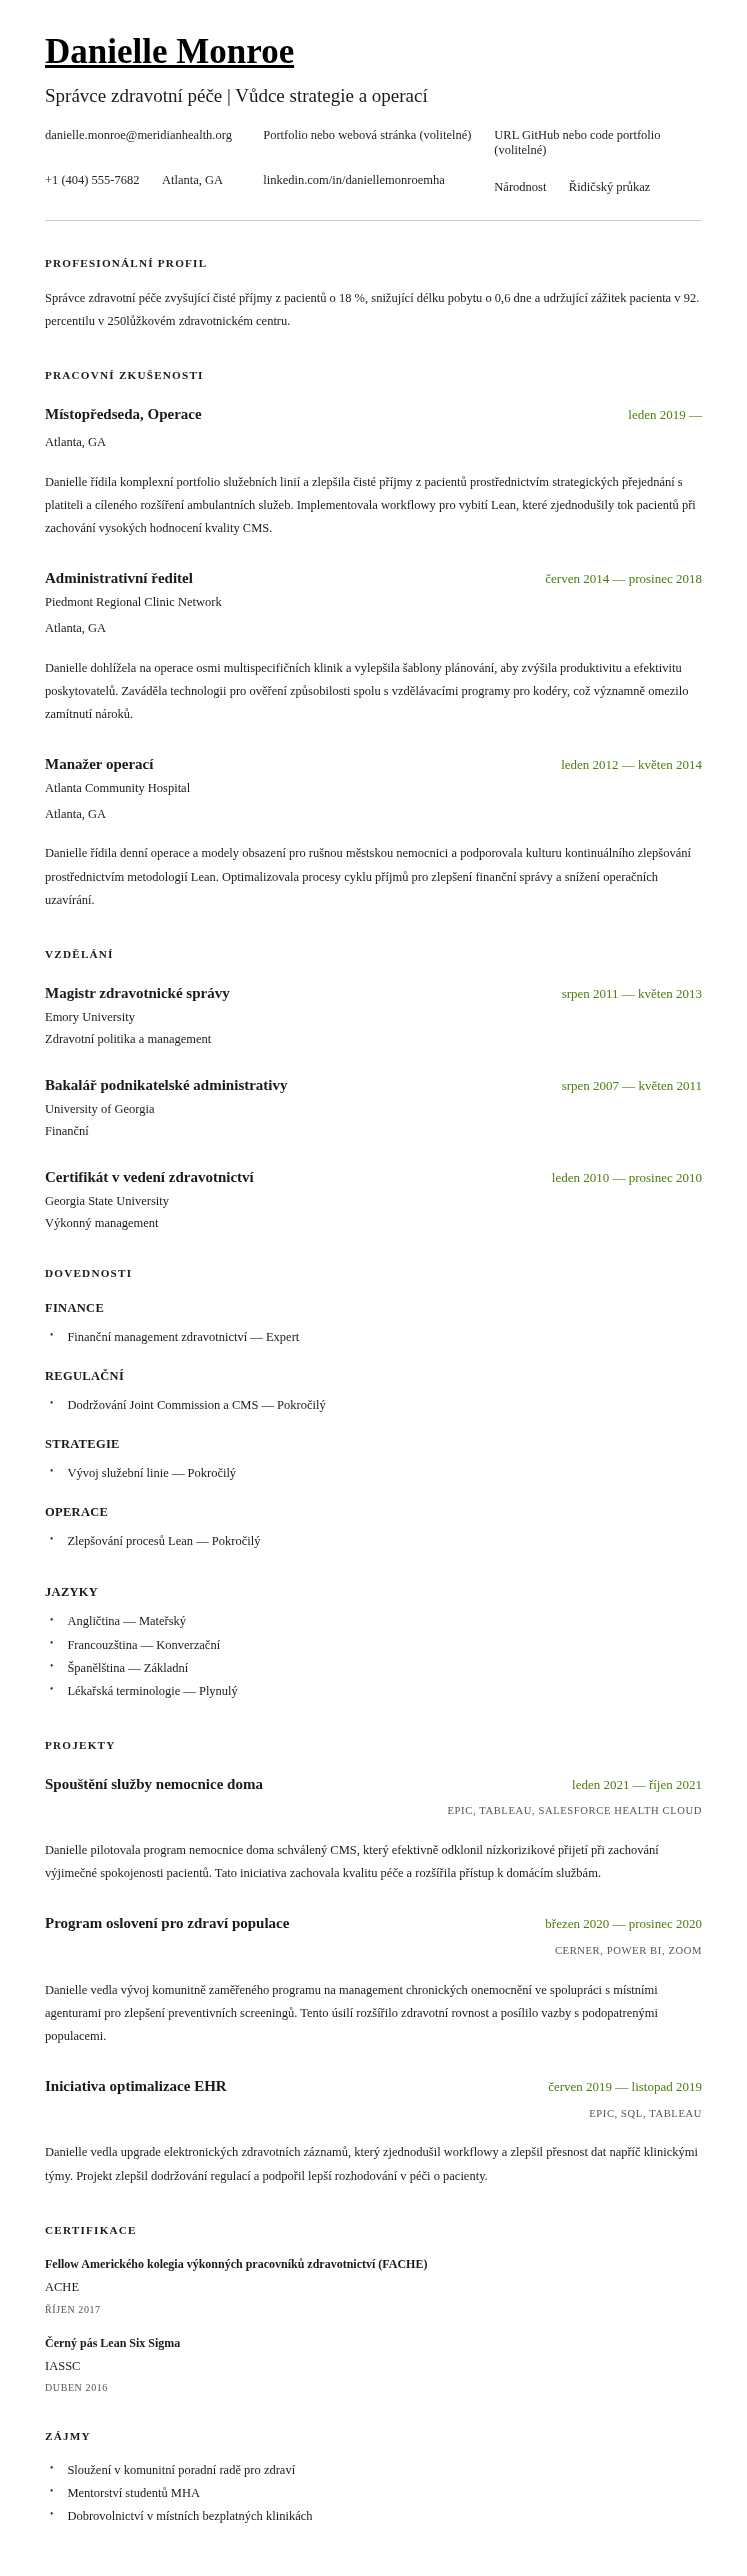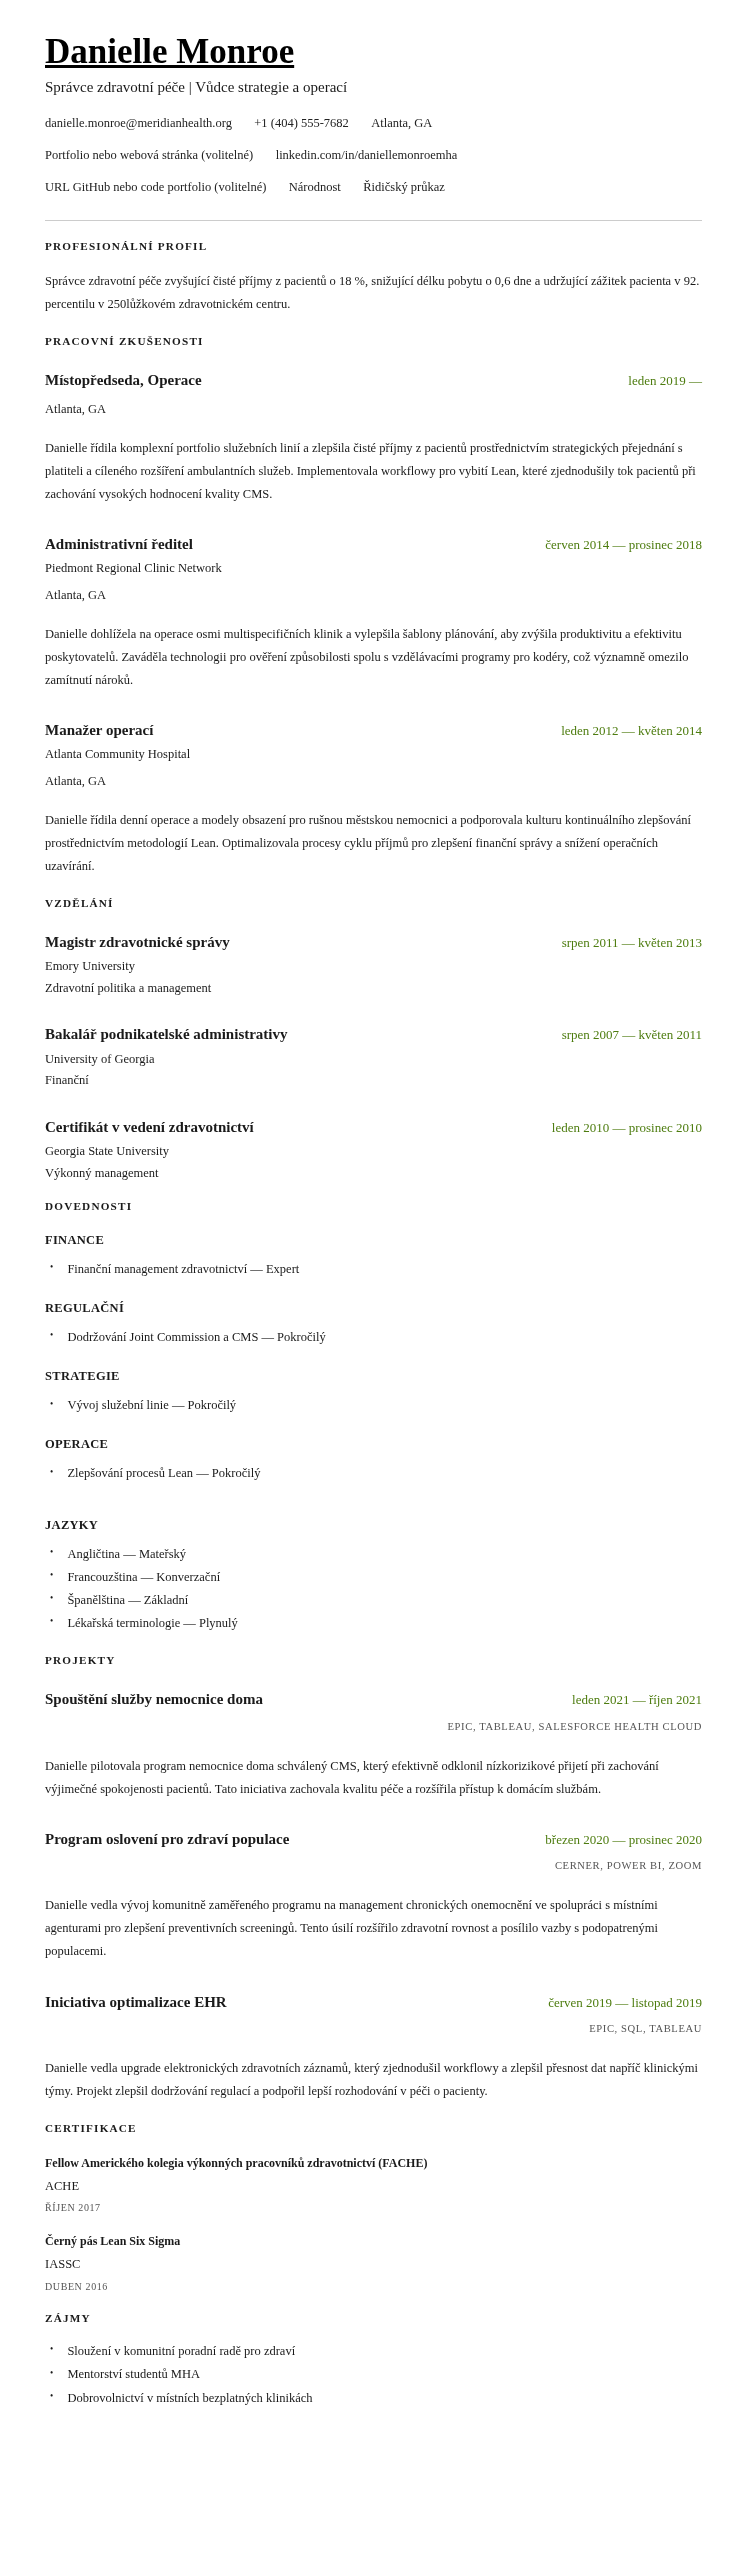--- a/index.html
+++ b/index.html
@@ -1,27 +1,27 @@
 <!DOCTYPE html>
 <html lang="cs" style="font-size:10px"><head>
 <meta charset="utf-8">
 <style>
   html,body { margin:0; padding:0; background:#ffffff; }
   body { width:747px; font-family:"Liberation Serif","DejaVu Serif",serif; color:#1a1a1a; }
   .page { box-sizing:border-box; width:747px; min-height:2576px; padding:32px 45px 56px 45px; background:#fff; }
 
   
   .name { font-size:35px; font-weight:700; line-height:1.15; margin:0; color:#000;text-decoration:underline; }
-  .subtitle { font-size:15px; margin-top:6px; line-height:1.3; }
-  .contact { margin-top:18.7px; display:flex; flex-direction:column; gap:17px; font-size:12.5px; color:#222; }
+  .subtitle { font-size:19px; margin-top:12px; line-height:1.3; }
+  .contact { margin-top:18.7px; display:flex; flex-direction:row; gap:17px; font-size:12.5px; color:#222; }
   .contact-row { display:flex; flex-wrap:wrap; gap:22.4px; }
   .rule { border:none; border-top:0.6px solid #cccccc; margin:25px 0 0 0; }
 
   
-  .section { margin-top:18px; }
+  .section { margin-top:35px; }
   .sec-heading { font-size:11.2px; font-weight:700; letter-spacing:1.2px; line-height:1.3; }
   .profile-text { font-size:12.5px; line-height:1.85; margin-top:16px; }
 
   
   .entry { margin-top:22.4px; }
   .entry + .entry { margin-top:29px; }
   .entry-head { display:flex; justify-content:space-between; align-items:baseline; gap:21px; }
   .entry-title { font-size:15px; font-weight:700; line-height:1.3; }
   .entry-date { font-size:13px; white-space:nowrap; color:#4d7c0f; }
   .entry-sub { font-size:12.5px; margin-top:5.6px; line-height:1.3; }

